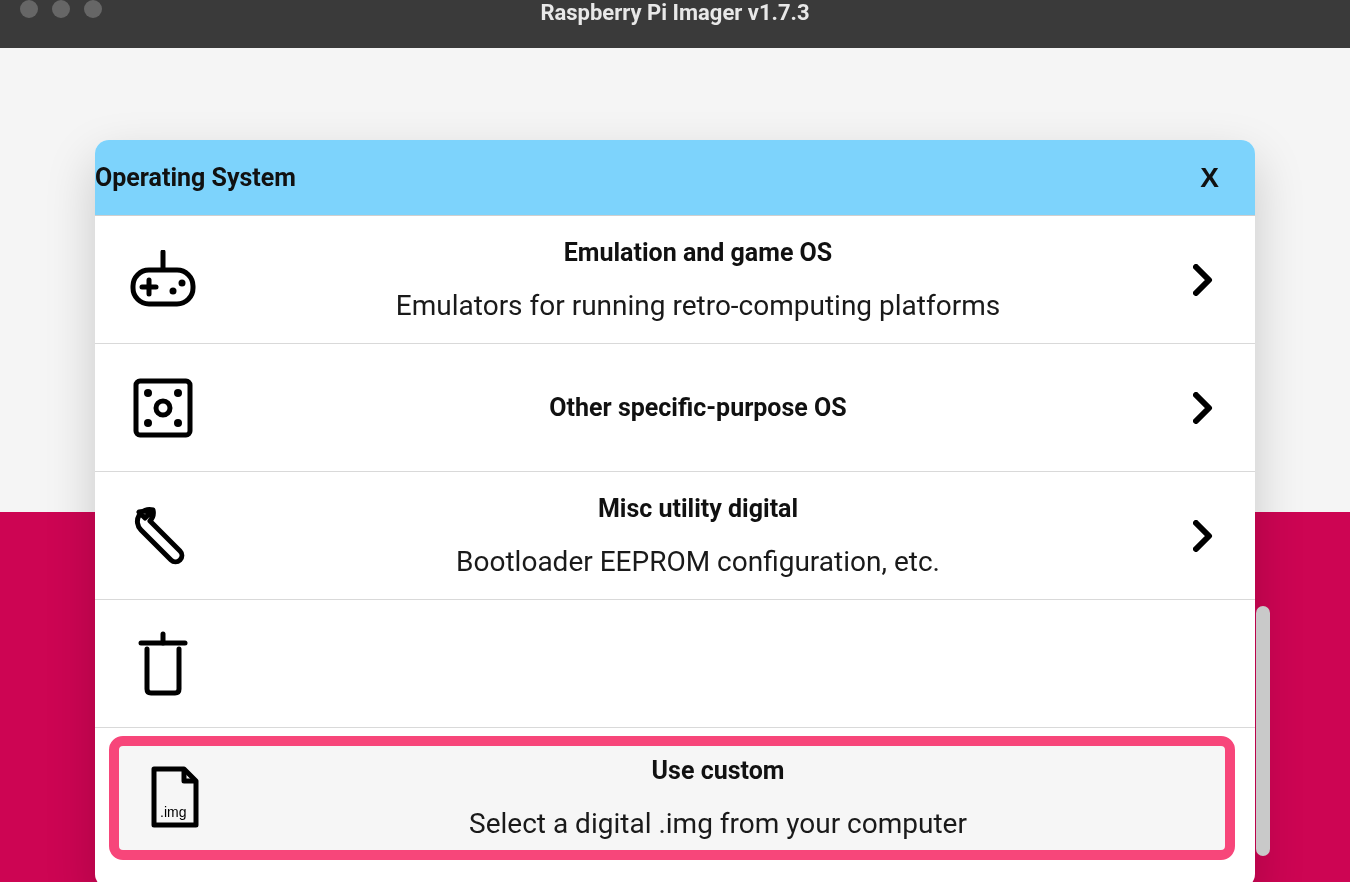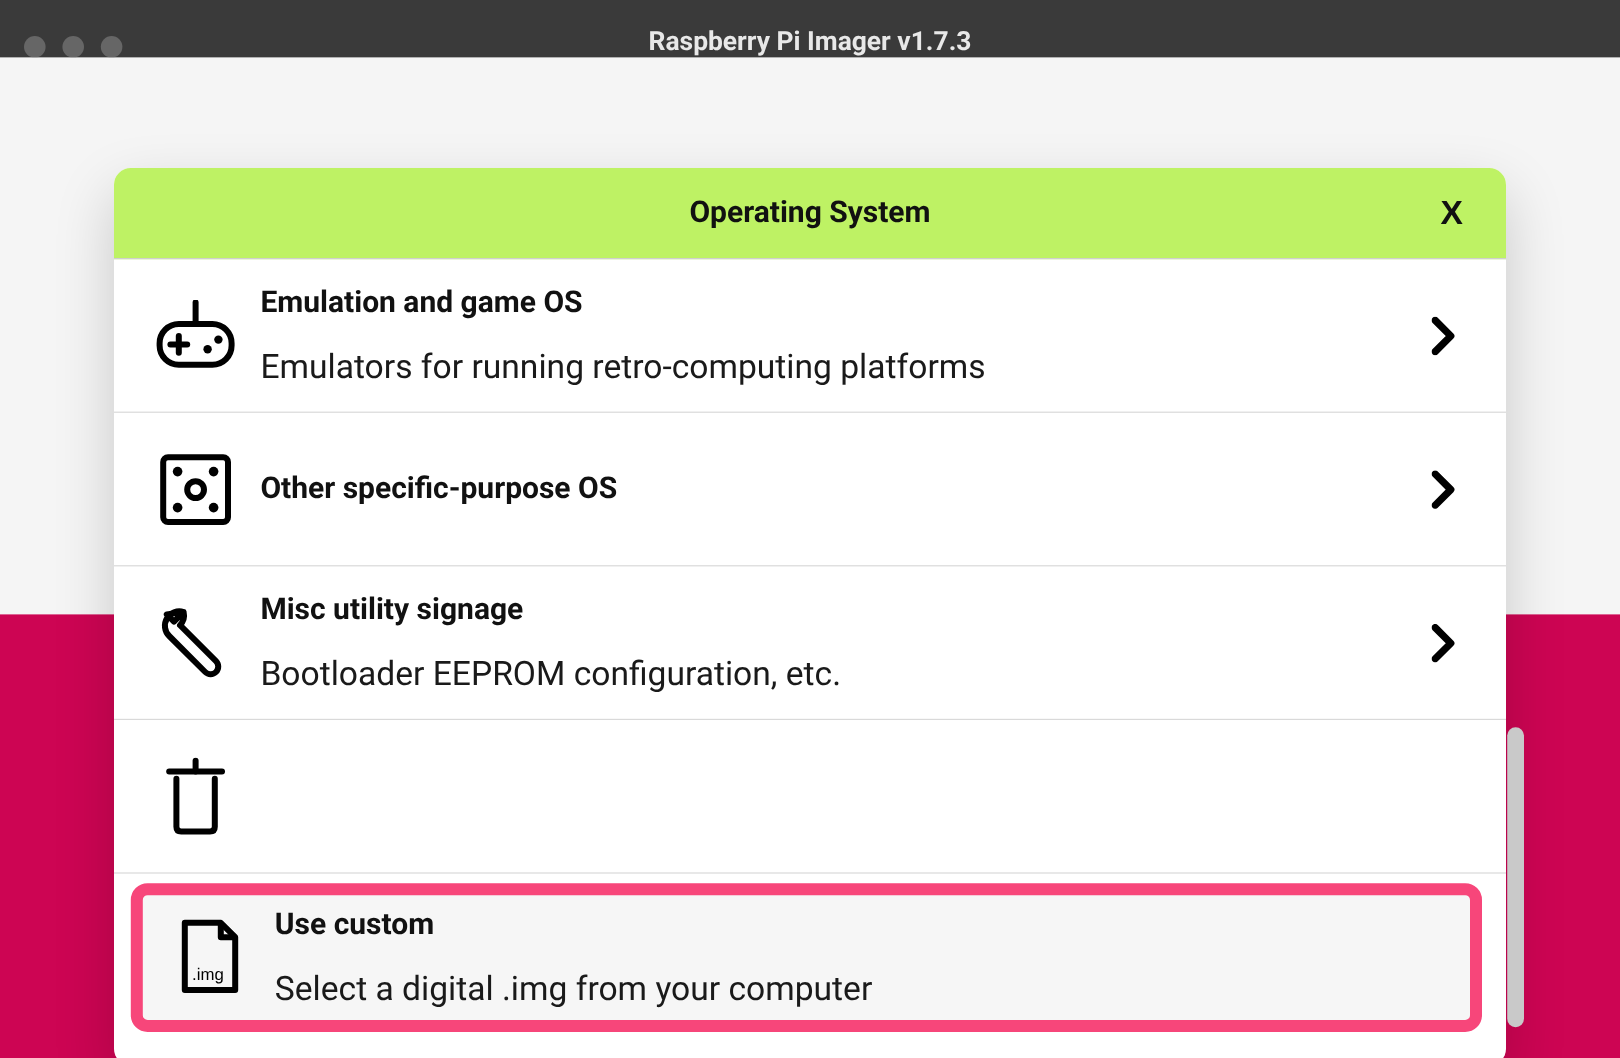--- a/index.html
+++ b/index.html
@@ -1,21 +1,21 @@
 <!DOCTYPE html>
 <html><head>
 <meta charset="utf-8">
 <style>
   * { box-sizing: border-box; margin: 0; padding: 0; }
   html, body { width: 1350px; height: 882px; font-family: -apple-system, "Segoe UI", Roboto, Arial, sans-serif; background: #f5f5f5; overflow: hidden; }
   .titlebar {
     background: #3a3a3a;
     height: 48px;
     display: flex;
-    align-items: flex-end;
+    align-items: flex-start;
     position: relative;
   }
   .traffic-lights {
     display: flex;
     gap: 14px;
     padding-left: 20px;
   }
   .traffic-light {
     width: 18px; height: 18px; border-radius: 50%; background: #666;
   }
@@ -45,26 +45,26 @@
     width: 1160px;
     height: 748px;
     background: #fff;
     border-radius: 14px;
     box-shadow: 0 20px 50px rgba(0,0,0,0.18);
     display: flex;
     flex-direction: column;
     overflow: hidden;
   }
   .dialog-header {
-    background: #bef264;
+    background: #7dd3fc;
     border-bottom: 1px solid #cfcfcf;
     height: 76px;
     display: flex;
     align-items: center;
-    justify-content: center;
+    justify-content: flex-start;
     position: relative;
   }
   .dialog-title {
     font-size: 25px;
     font-weight: 700;
     color: #111;
   }
   .dialog-close {
     position: absolute;
     right: 36px;
@@ -109,20 +109,21 @@
     display: flex;
     align-items: center;
     justify-content: center;
   }
   .item-text {
     flex: 1;
     padding-left: 14px;
     display: flex;
     flex-direction: column;
     gap: 22px;
+    align-items: center;
   }
   .item-title {
     font-size: 25px;
     font-weight: 700;
     color: #111;
   }
   .item-desc {
     font-size: 28px;
     font-weight: 400;
     color: #1a1a1a;
@@ -211,21 +212,21 @@
           </div>
         </div>
 
         <div class="list-item">
           <div class="item-icon">
             <svg width="64" height="64" viewBox="0 0 64 64">
               <path d="M22 6 a12 12 0 0 0 -12 20 l30 30 a6 6 0 0 0 9 -9 l-30 -30 a12 12 0 0 0 3 -11 l-8 8 -6 -6 z" fill="none" stroke="#000" stroke-width="5" stroke-linejoin="round" stroke-linecap="round"></path>
             </svg>
           </div>
           <div class="item-text">
-            <div class="item-title">Misc utility signage</div>
+            <div class="item-title">Misc utility digital</div>
             <div class="item-desc">Bootloader EEPROM configuration, etc.</div>
           </div>
           <div class="chevron">
             <svg width="20" height="32" viewBox="0 0 20 32">
                 <polyline points="3,3 16,16 3,29" fill="none" stroke="#000" stroke-width="6" stroke-linecap="round" stroke-linejoin="round"></polyline>
               </svg>
           </div>
         </div>
 
         <div class="list-item">

